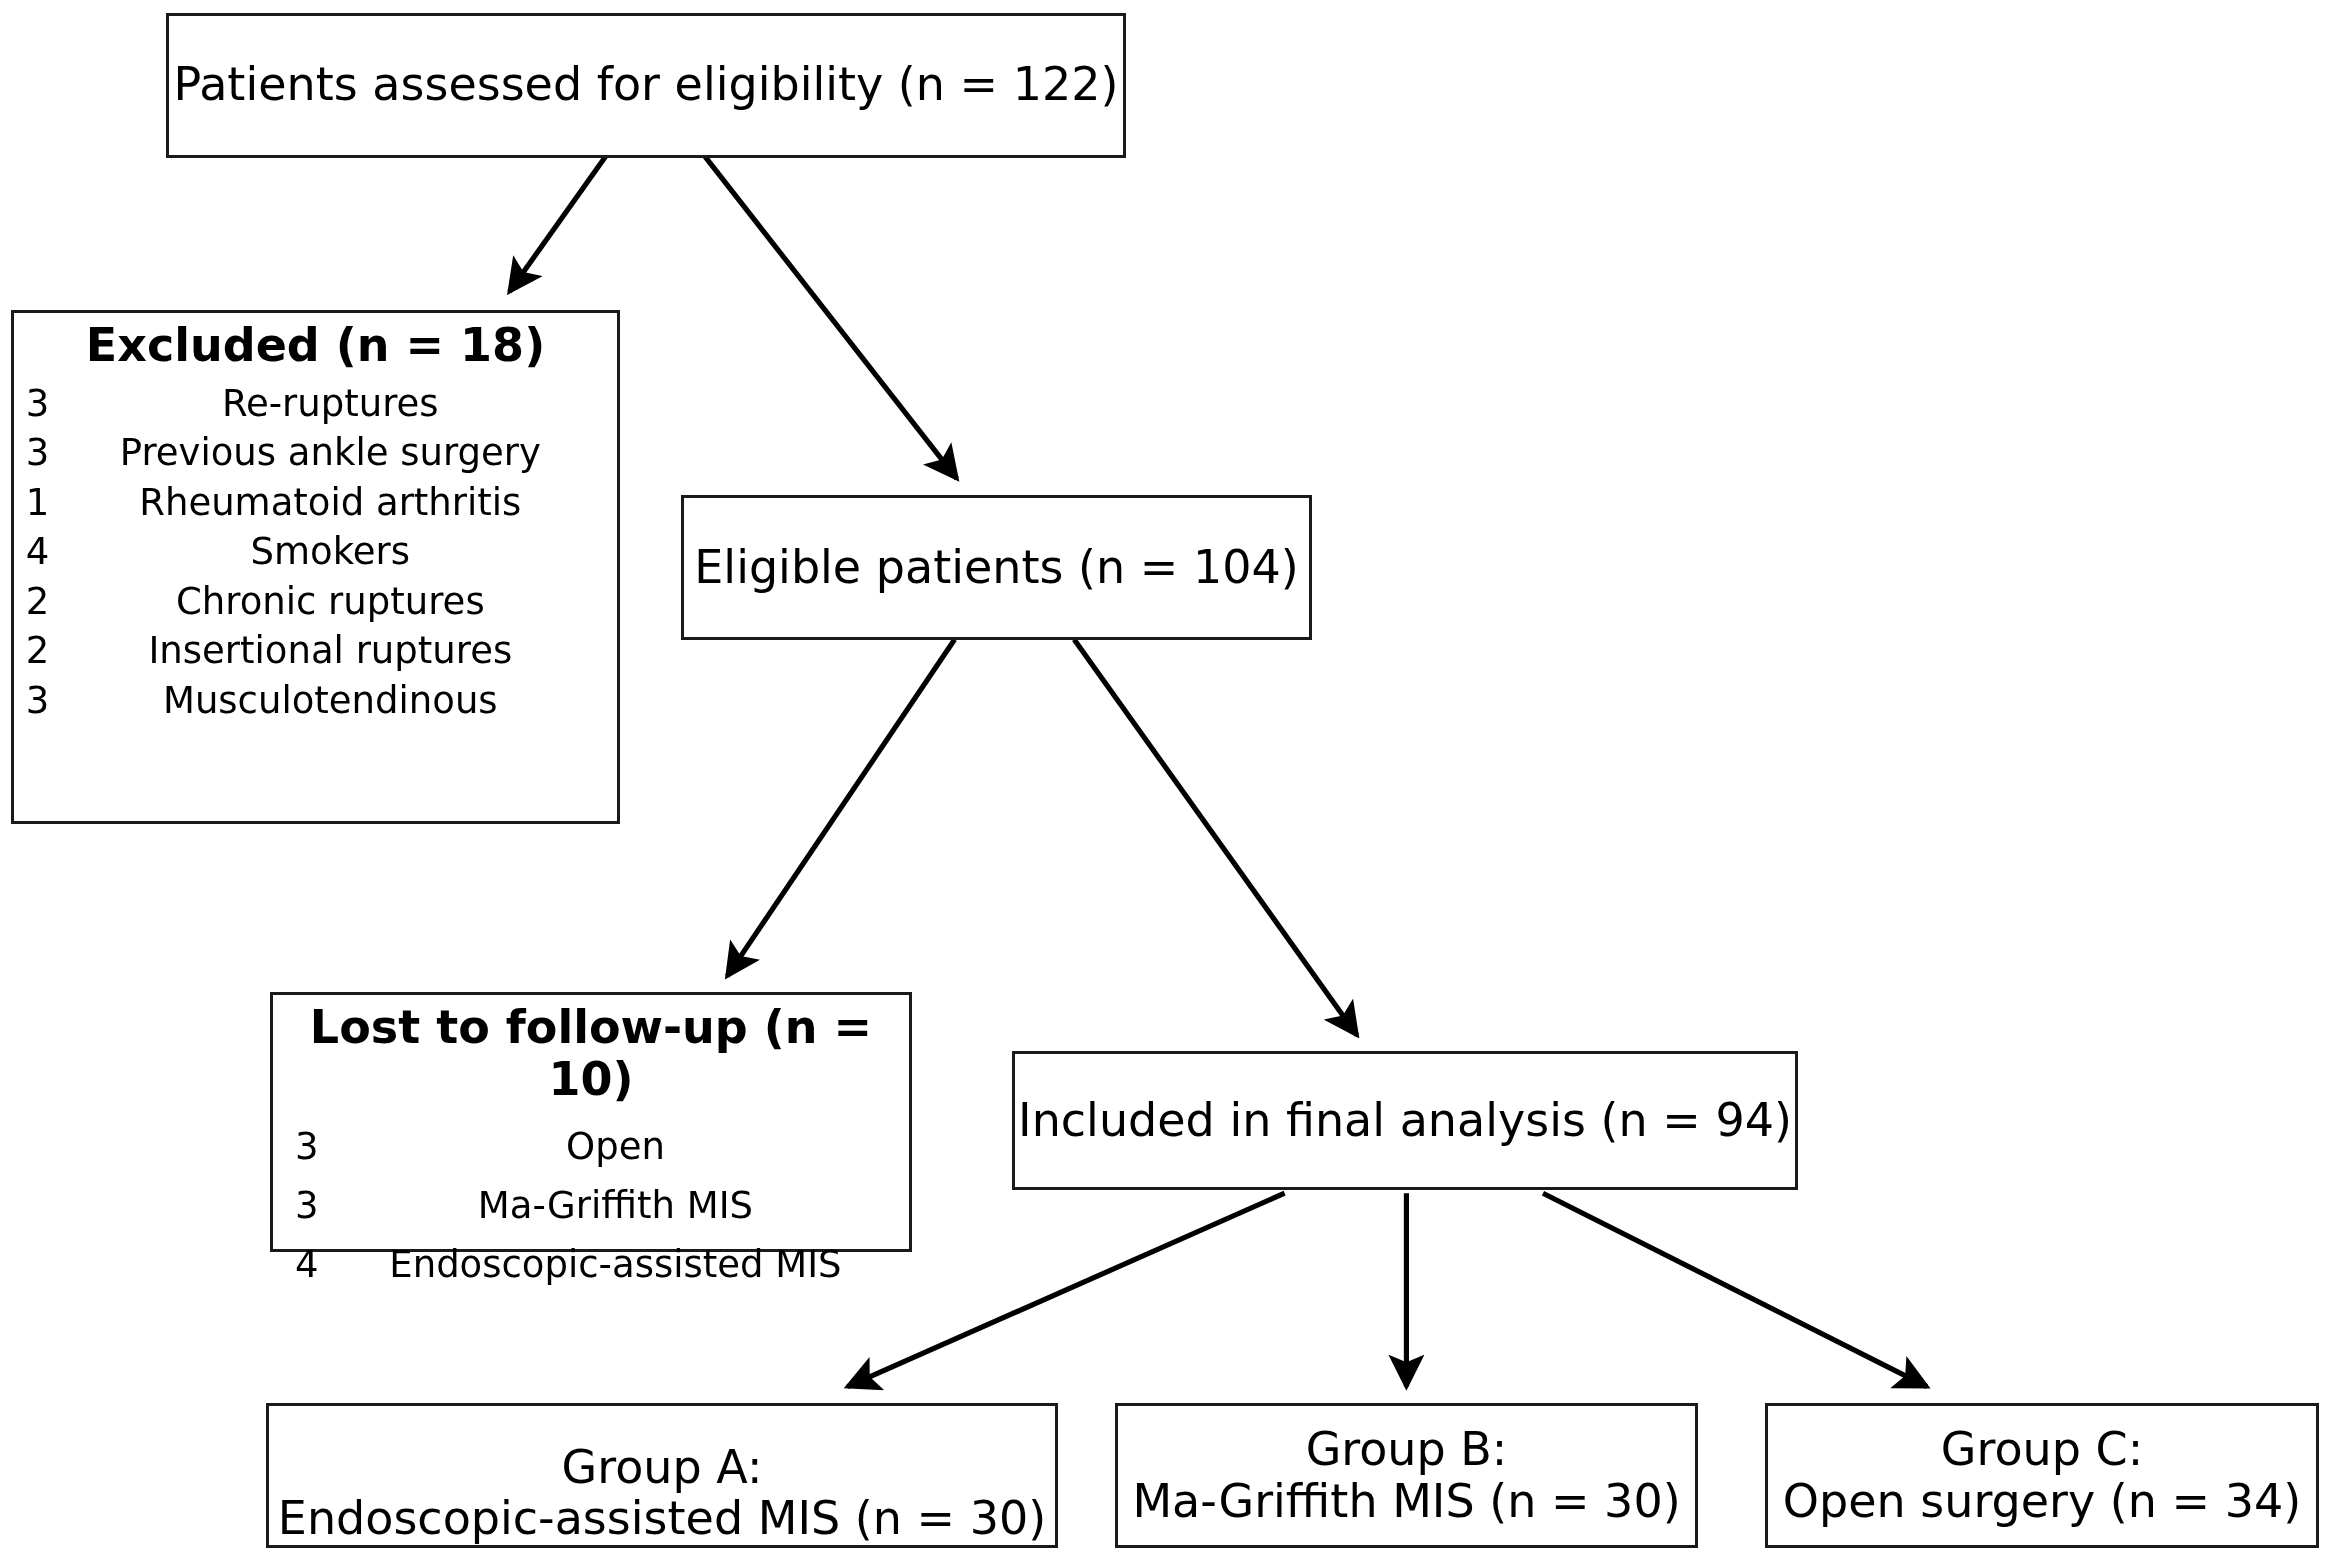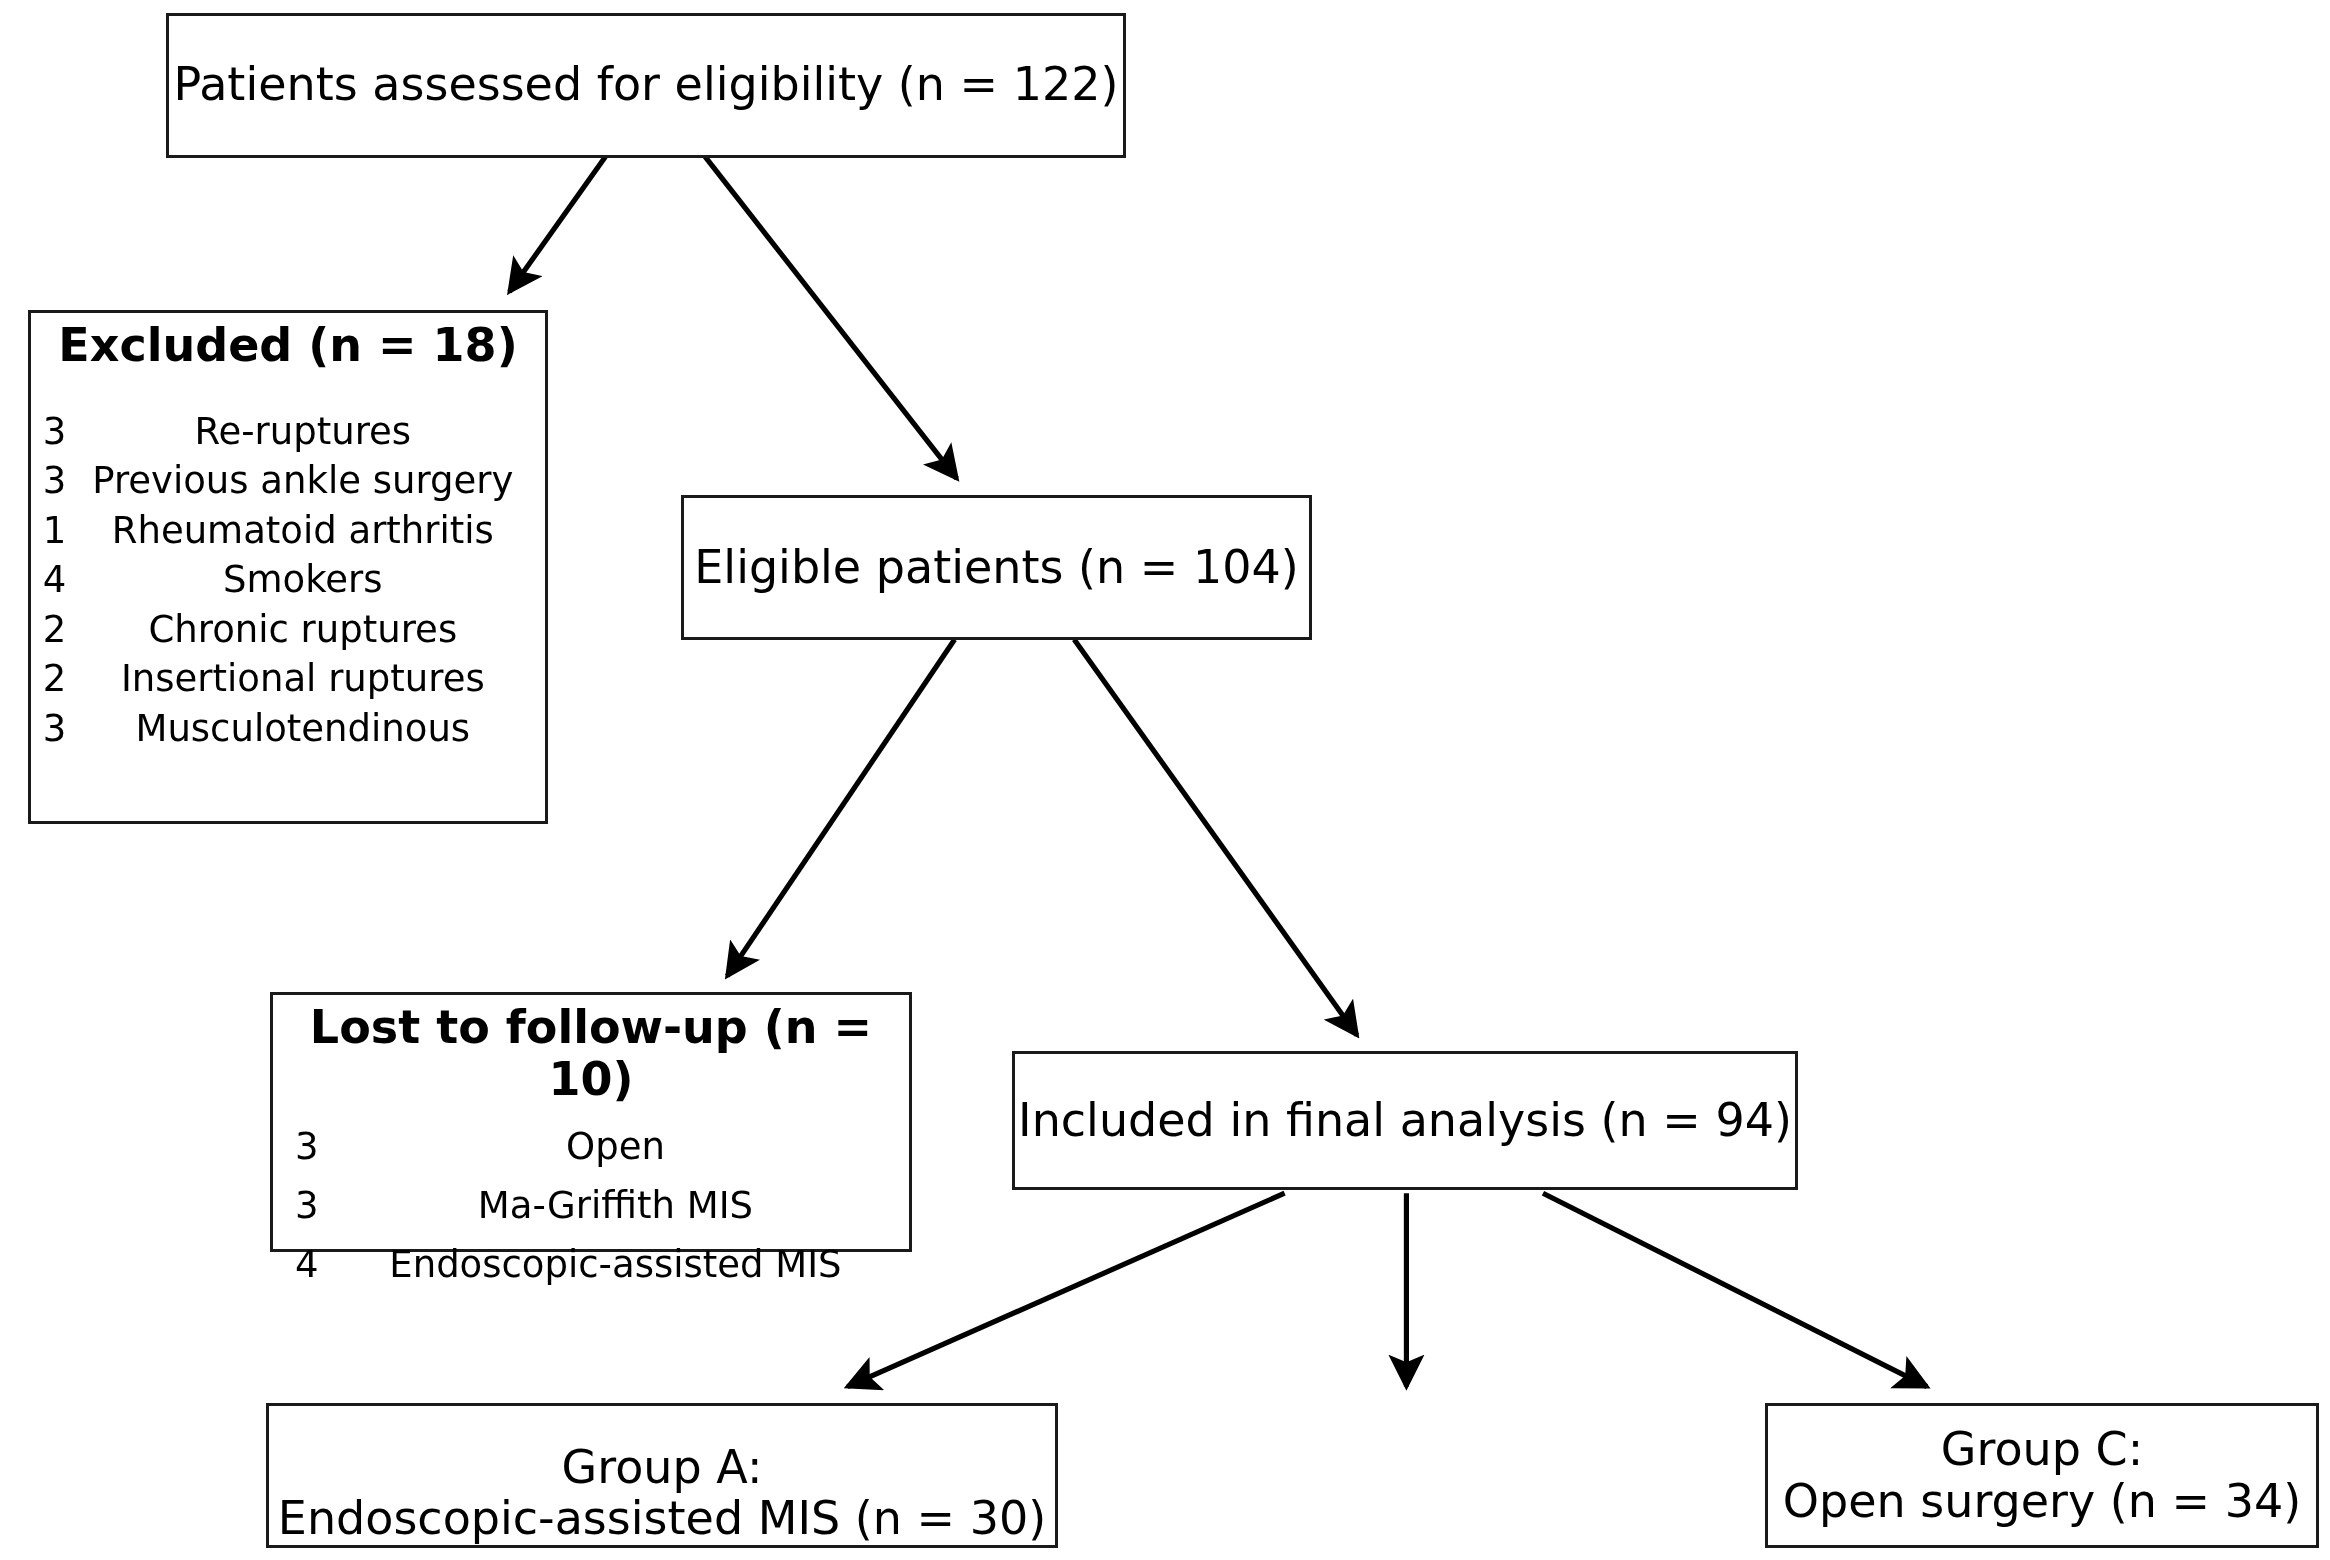--- a/index.html
+++ b/index.html
@@ -99,21 +99,21 @@
 
     <line x1="1905" y1="1616" x2="1905" y2="1878" stroke="#000000" stroke-width="7" marker-end="url(#arrowhead)"></line>
 
     <line x1="2090" y1="1616" x2="2610" y2="1878" stroke="#000000" stroke-width="7" marker-end="url(#arrowhead)"></line>
   </svg>
 
   <div class="node" id="assessed-box" style="left:166px; top:12.6px; width:960px; height:145px;">
     <div class="node-title">Patients assessed for eligibility (n = 122)</div>
   </div>
 
-  <div class="node list-node" id="excluded-box" style="left:28px; top:310px; width:520px; height:514px;gap:28px;">
+  <div class="node list-node" id="excluded-box" style="left:11px; top:310px; width:609px; height:514px;">
     <div class="node-title bold">Excluded (n = 18)</div>
     <div>
       <div class="item-row">
         <span class="item-count">3</span>
         <span class="item-label">Re-ruptures</span>
       </div>
       <div class="item-row">
         <span class="item-count">3</span>
         <span class="item-label">Previous ankle surgery</span>
       </div>
@@ -164,20 +164,24 @@
 
   <div class="node" id="included-box" style="left:1012px; top:1051px; width:786px; height:139px;">
     <div class="node-title">Included in final analysis (n = 94)</div>
   </div>
 
   <div class="node" id="group-a-box" style="left:266px; top:1403px; width:792px; height:145px;justify-content:flex-end;">
     <div class="node-title">Group A:
 Endoscopic-assisted MIS (n = 30)</div>
   </div>
 
+  <div class="node" id="group-b-box" style="left:1115px; top:1403px; width:583px; height:145px;">
+    <div class="node-title">Group B:
+Ma-Griffith MIS (n = 30)</div>
+  </div>
 
   <div class="node" id="group-c-box" style="left:1765px; top:1403px; width:554px; height:145px;">
     <div class="node-title">Group C:
 Open surgery (n = 34)</div>
   </div>
 
 </div>
 
 
 </body></html>

